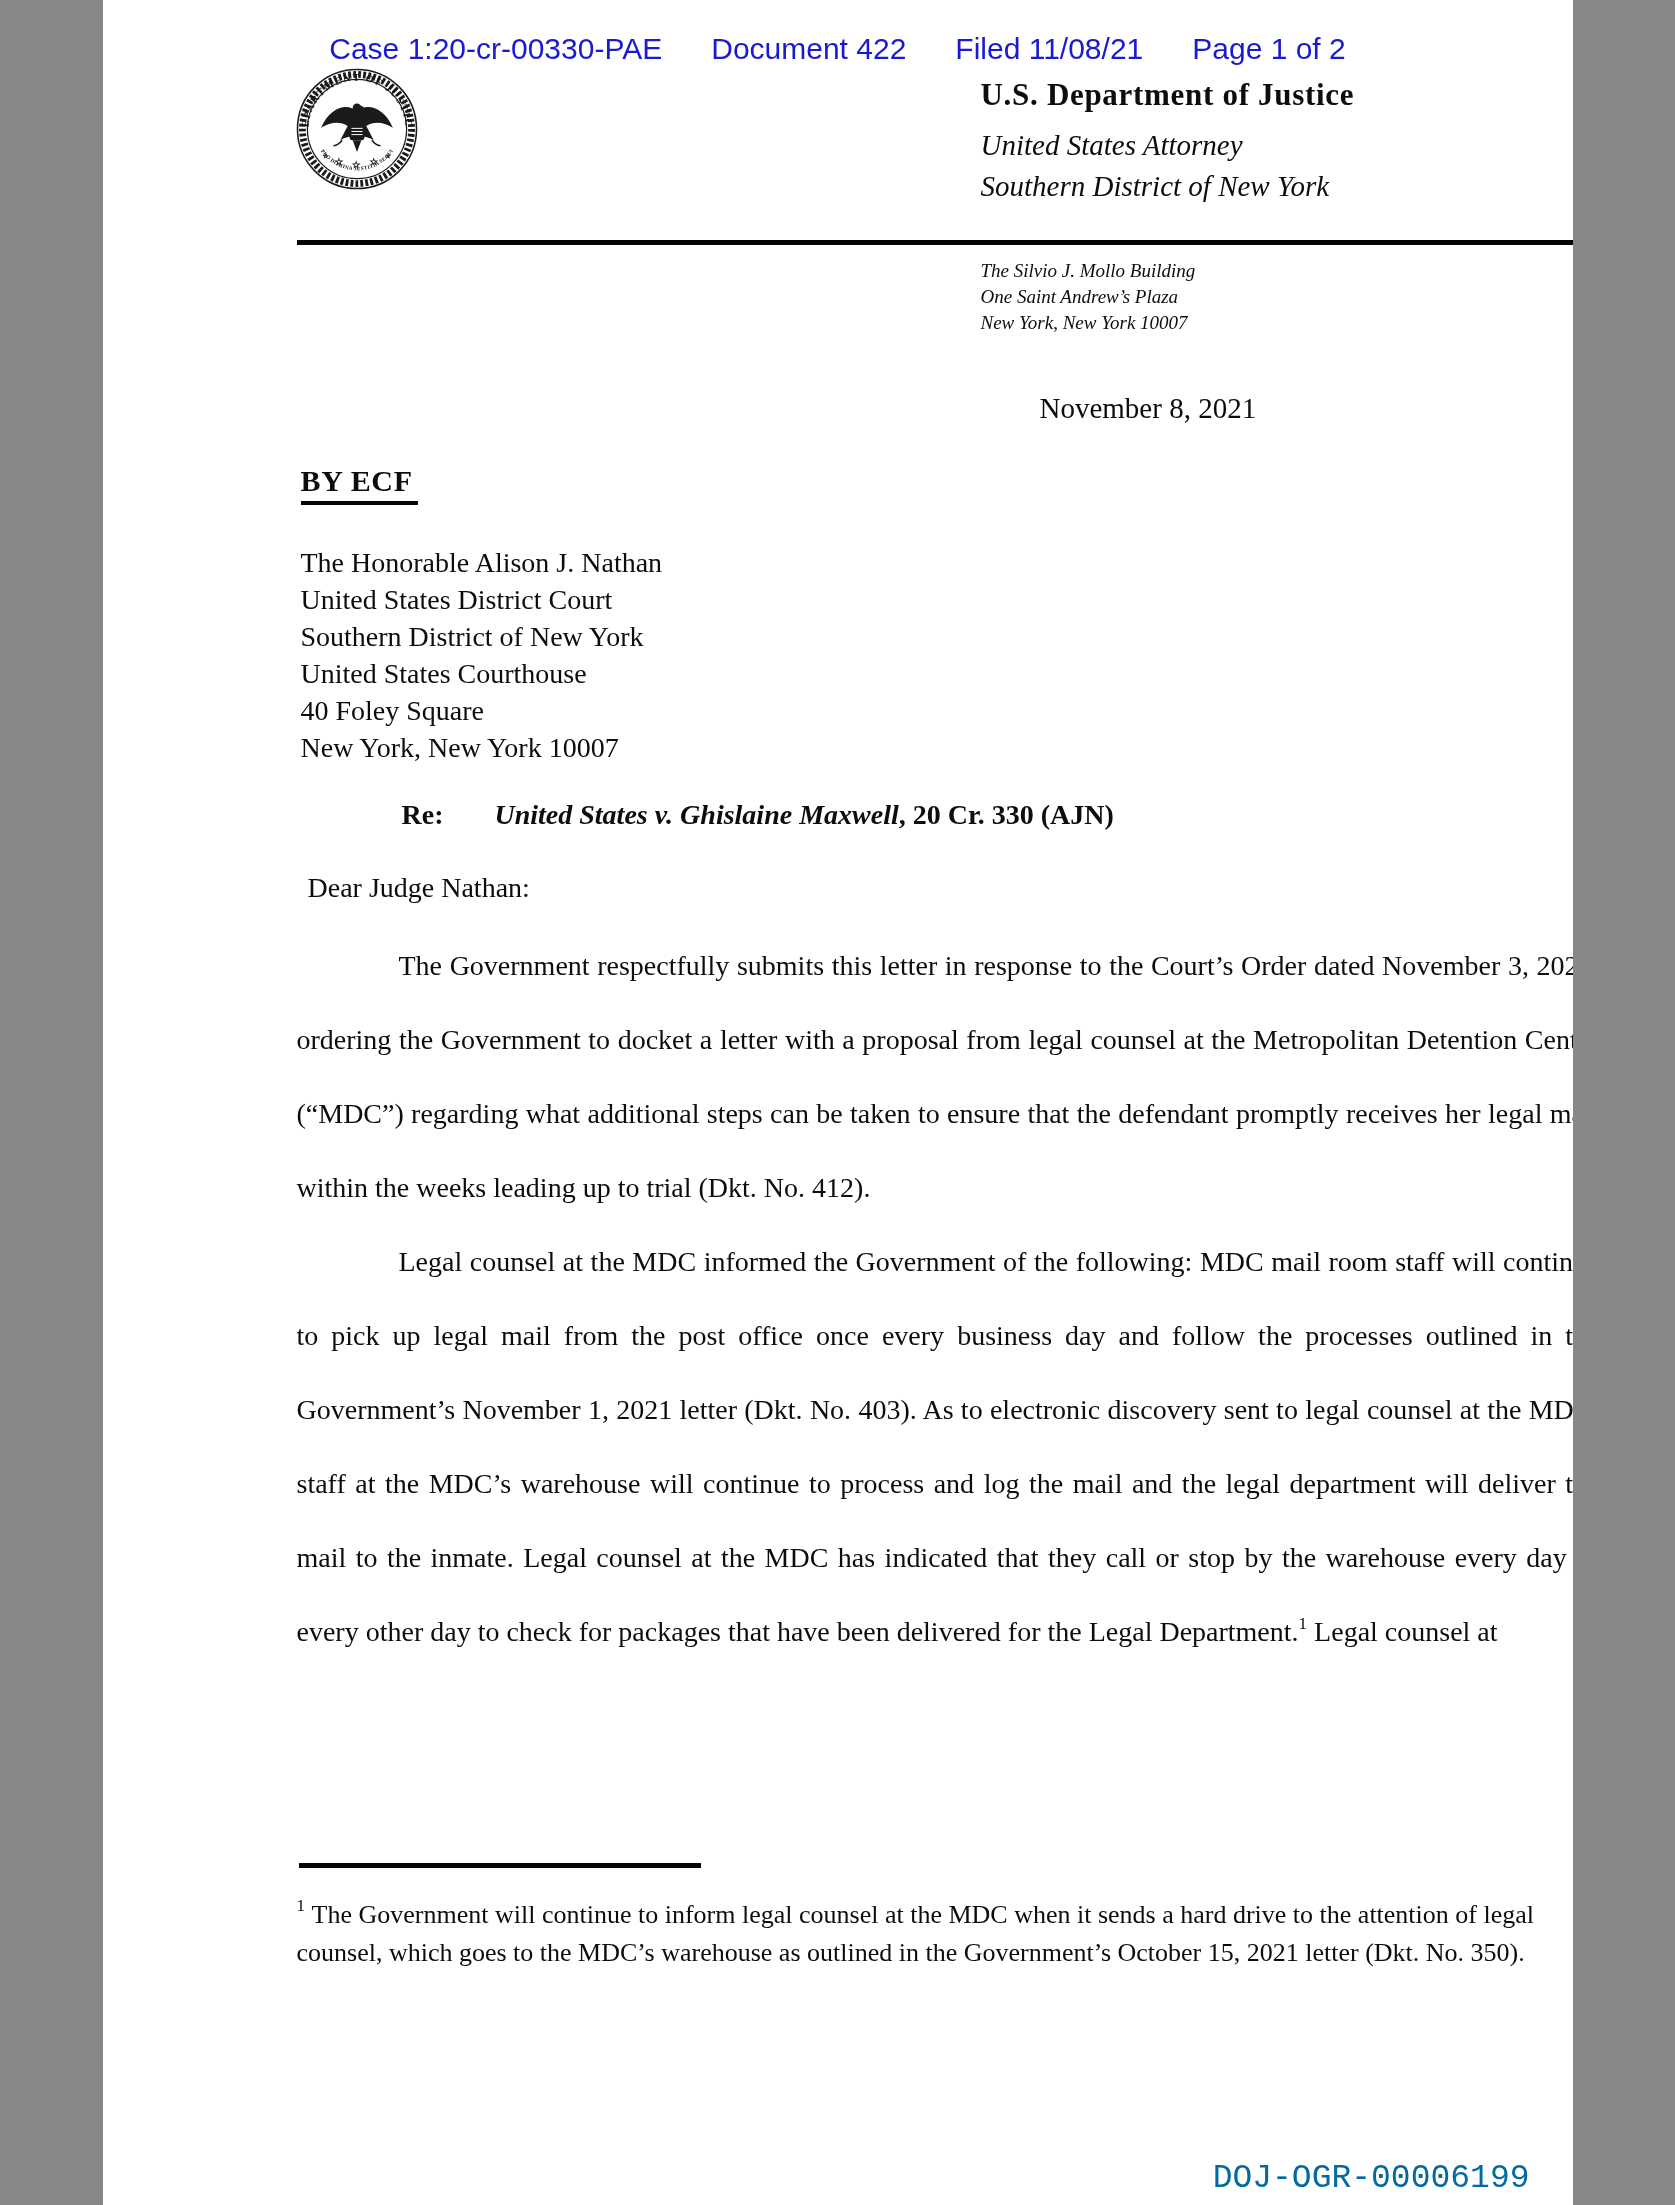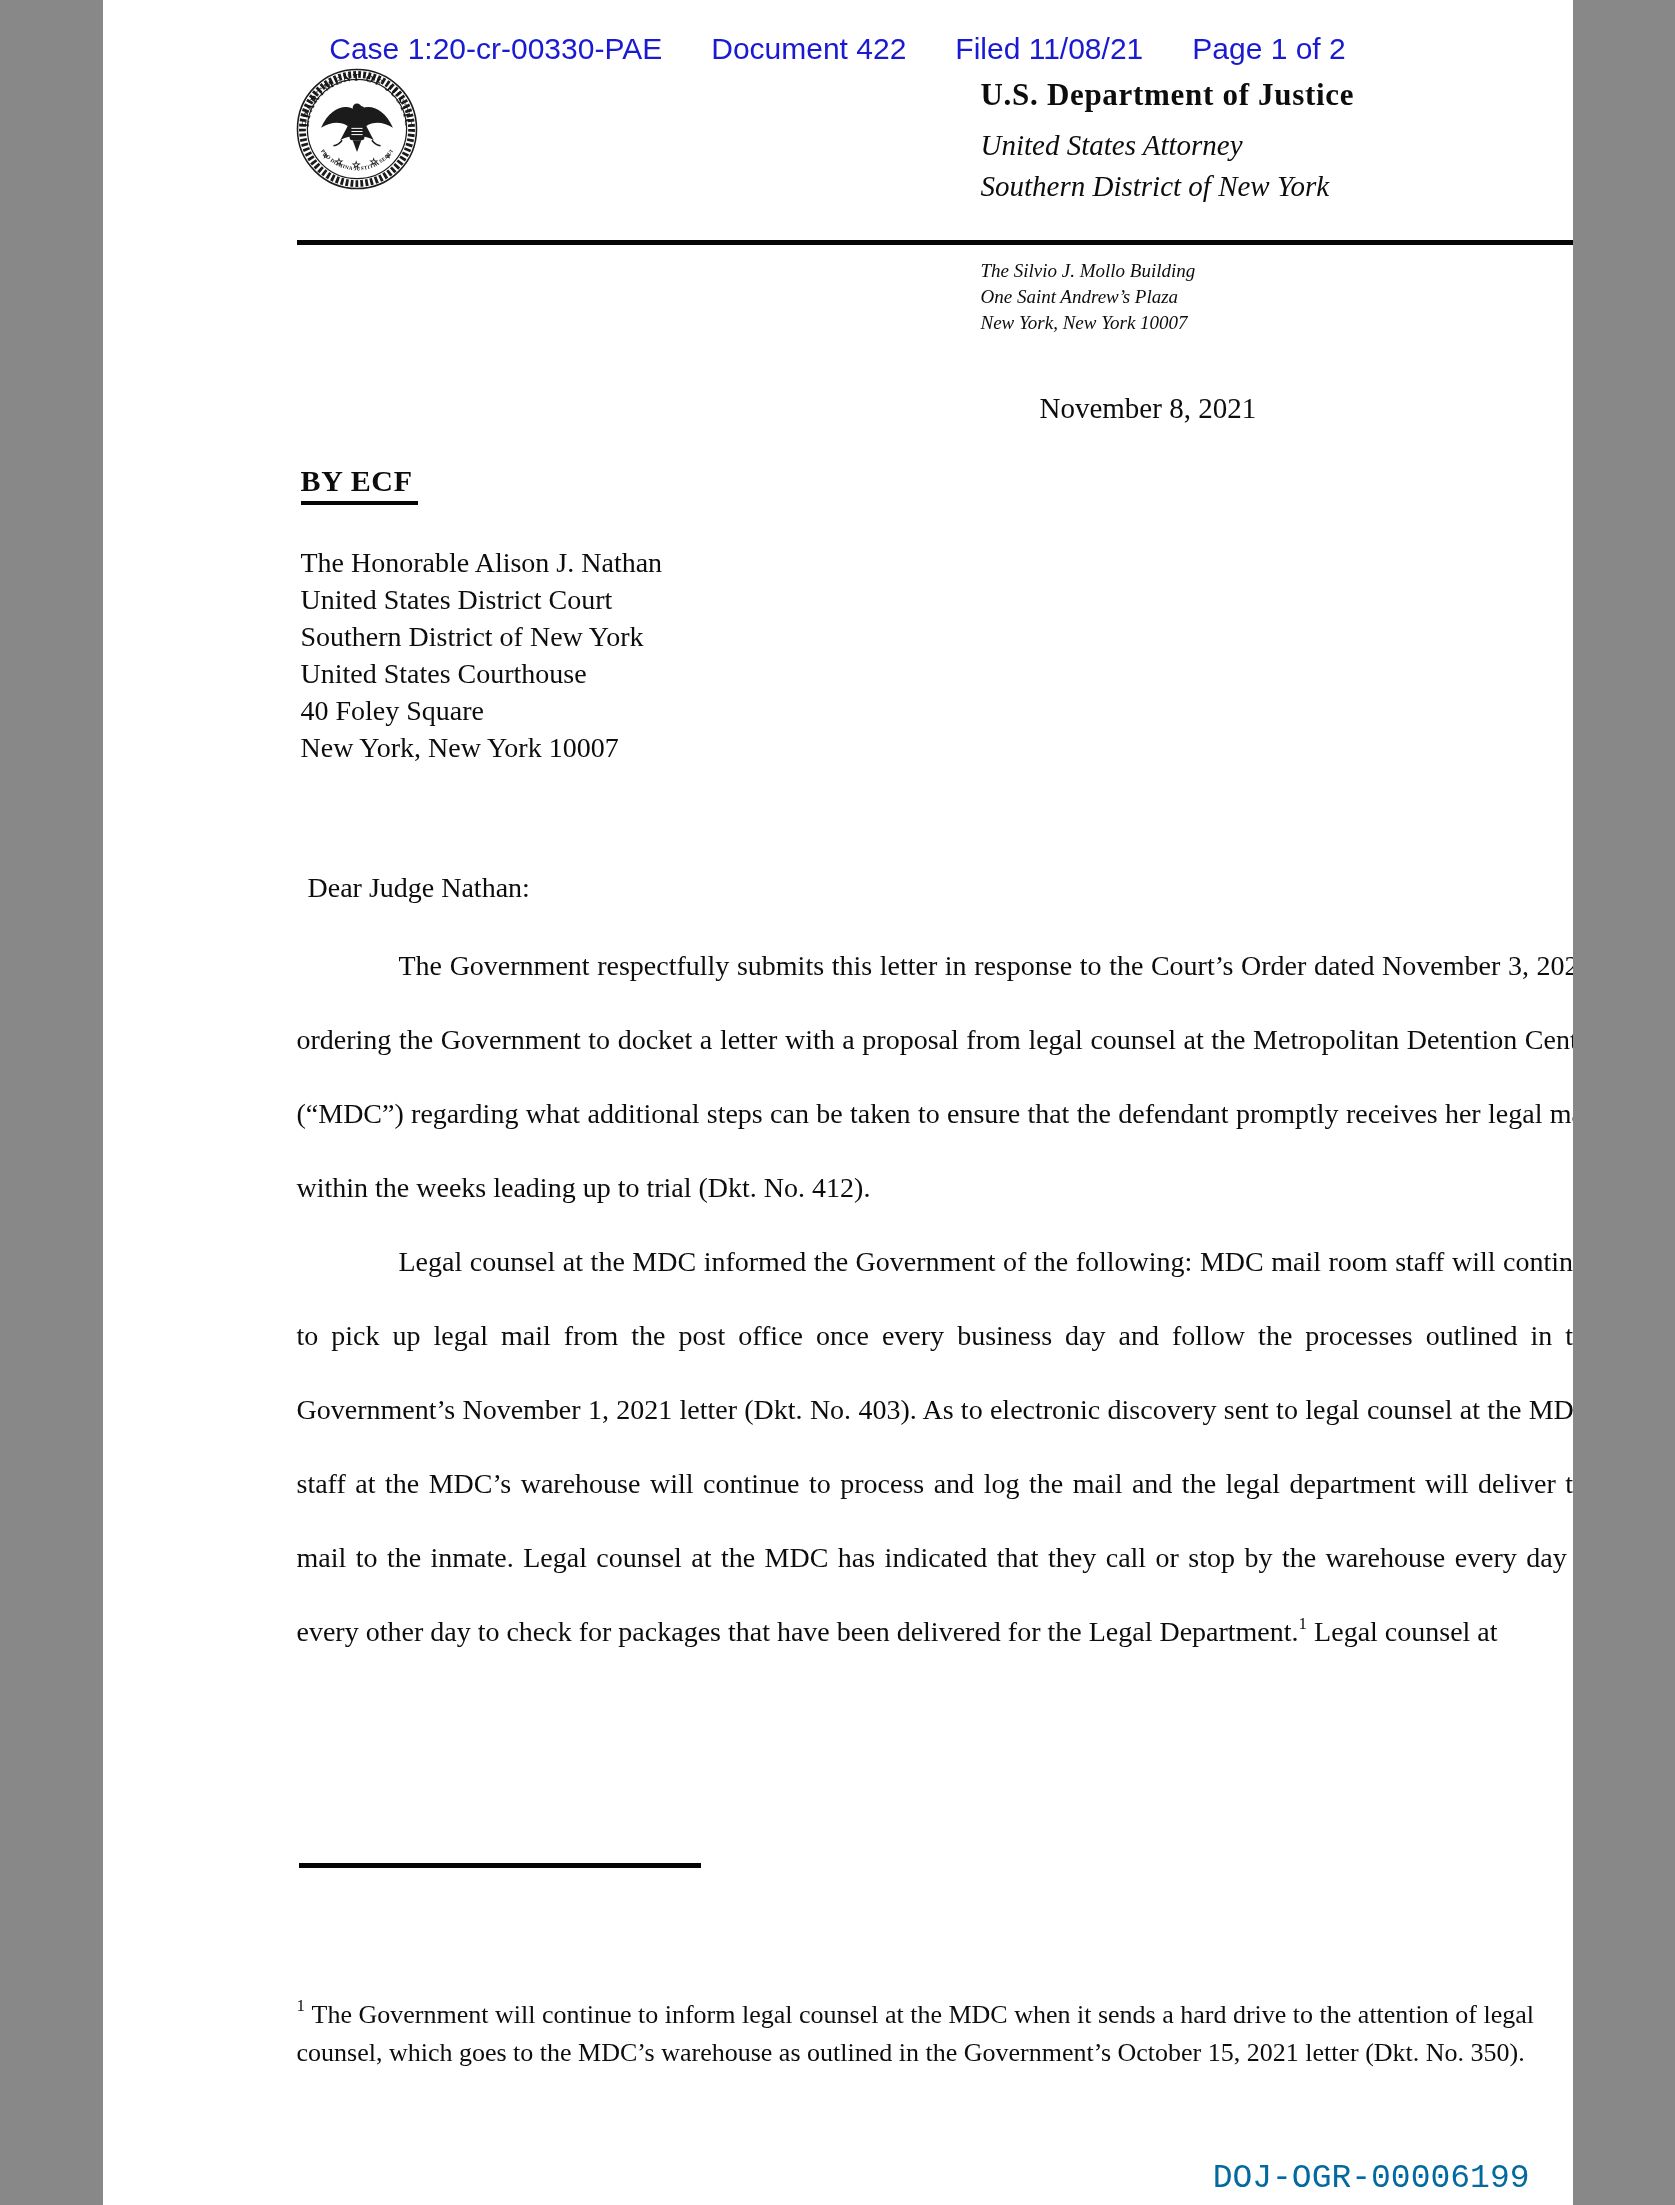--- a/index.html
+++ b/index.html
@@ -120,21 +120,21 @@
   }
 
   .footnote-rule {
     position: absolute;
     left: 196px; top: 1863px;
     width: 402px; height: 4.6px;
     background: #050505;
   }
   .footnote {
     position: absolute;
-    left: 194px; top: 1996px;
+    left: 194px; top: 1896px;
     width: 1303px;
     font-size: 26px;
     line-height: 38px;
     text-align: left;
   }
   .footnote .fn-text { margin-left: 6.6px; }
 
   .bates {
     position: absolute;
     top: 2160px; right: 43px;
@@ -210,20 +210,23 @@
 
   <div class="recipient">
     <div>The Honorable Alison J. Nathan</div>
     <div>United States District Court</div>
     <div>Southern District of New York</div>
     <div>United States Courthouse</div>
     <div>40 Foley Square</div>
     <div>New York, New York 10007</div>
   </div>
 
+  <div class="re-line">
+    <span class="re-label">Re:</span><span class="case-name">United States v. Ghislaine Maxwell</span><span>, 20 Cr. 330 (AJN)</span>
+  </div>
 
   <div class="salutation">Dear Judge Nathan:</div>
 
   <div class="letter-body">
     <p>The Government respectfully submits this letter in response to the Court’s Order dated November 3, 2021, ordering the Government to docket a letter with a proposal from legal counsel at the Metropolitan Detention Center (“MDC”) regarding what additional steps can be taken to ensure that the defendant promptly receives her legal mail within the weeks leading up to trial (Dkt. No. 412).</p>
     <p><span>Legal counsel at the MDC informed the Government of the following:  MDC mail room staff will continue to pick up legal mail from the post office once every business day and follow the processes outlined in the Government’s November 1, 2021 letter (Dkt. No. 403).  As to electronic discovery sent to legal counsel at the MDC, staff at the MDC’s warehouse will continue to process and log the mail and the legal department will deliver the mail to the inmate.  Legal counsel at the MDC has indicated that they call or stop by the warehouse every day or every other day to check for packages that have been delivered for the Legal Department.</span><sup>1</sup><span> Legal counsel at</span></p>
   </div>
 
   <div class="footnote-rule"></div>
 

